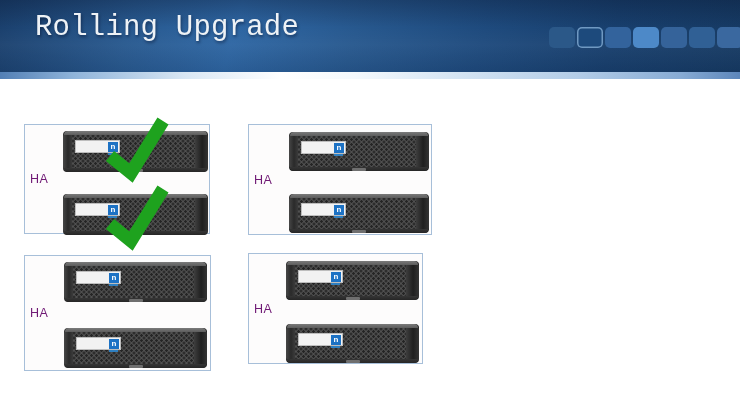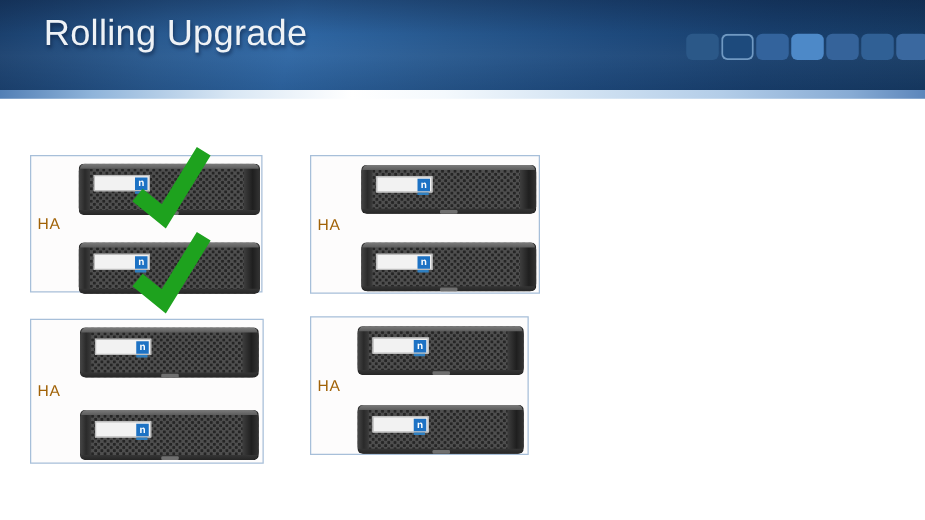--- a/index.html
+++ b/index.html
@@ -15,20 +15,21 @@
   }
   .hdr::before{
     content:"";position:absolute;inset:0;
     background:linear-gradient(to bottom,rgba(8,20,45,.32),rgba(8,20,45,0) 38%,rgba(255,255,255,.03) 62%,rgba(8,20,45,.10) 100%);
     pointer-events:none;
   }
   .title{
     position:absolute;left:35px;top:11px;margin:0;
     font-size:29px;font-weight:400;letter-spacing:.2px;color:#eef2f6;
     text-shadow:1px 2px 3px rgba(0,10,35,.45);
+    font-family:Liberation Mono, monospace;
   }
   .hsq-row{
     position:absolute;right:-3px;top:27px;display:flex;gap:2px;
   }
   .hsq{
     width:26px;height:21px;border-radius:5px;background:#2b5888;flex:0 0 auto;
   }
   .gloss{
     position:absolute;left:0;top:72px;width:740px;height:7px;
     background:linear-gradient(to right,#527fb5 0%,#8fb4da 10%,#d9e7f4 25%,#ffffff 38%,#f4f9fd 48%,#d4e4f3 62%,#b3cde8 78%,#87abd4 92%,#5c86bb 100%);
@@ -36,21 +37,21 @@
   
   .ha-box{
     position:absolute;border:1px solid #a7bfd9;background:#fdfcfc;box-sizing:border-box;
   }
   .b1{left:24px;top:124px;width:186px;height:110px;--sx:38px;--sw:145px;--s1y:6px;--s2y:69px;--sh:41px;}
   .b2{left:248px;top:124px;width:184px;height:111px;--sx:40px;--sw:140px;--s1y:7px;--s2y:69px;--sh:39px;}
   .b3{left:24px;top:255px;width:187px;height:116px;--sx:39px;--sw:143px;--s1y:6px;--s2y:72px;--sh:40px;}
   .b4{left:248px;top:253px;width:175px;height:111px;--sx:37px;--sw:133px;--s1y:7px;--s2y:70px;--sh:39px;}
   .ha-label{
     position:absolute;left:5px;top:50%;transform:translateY(-50%);
-    font-size:12.5px;color:#a16207;letter-spacing:.5px;
+    font-size:12.5px;color:#701a75;letter-spacing:.5px;
   }
   
   .server{
     position:absolute;left:var(--sx);width:var(--sw);height:var(--sh);
     background-color:#505050;
     background-image:
       radial-gradient(circle,rgba(26,26,26,.8) 1.1px,transparent 1.5px),
       radial-gradient(circle,rgba(26,26,26,.8) 1.1px,transparent 1.5px);
     background-size:5px 5px;background-position:0 0,2.5px 2.5px;
     border-radius:4px;box-shadow:inset 0 0 0 1px rgba(18,18,18,.55);

